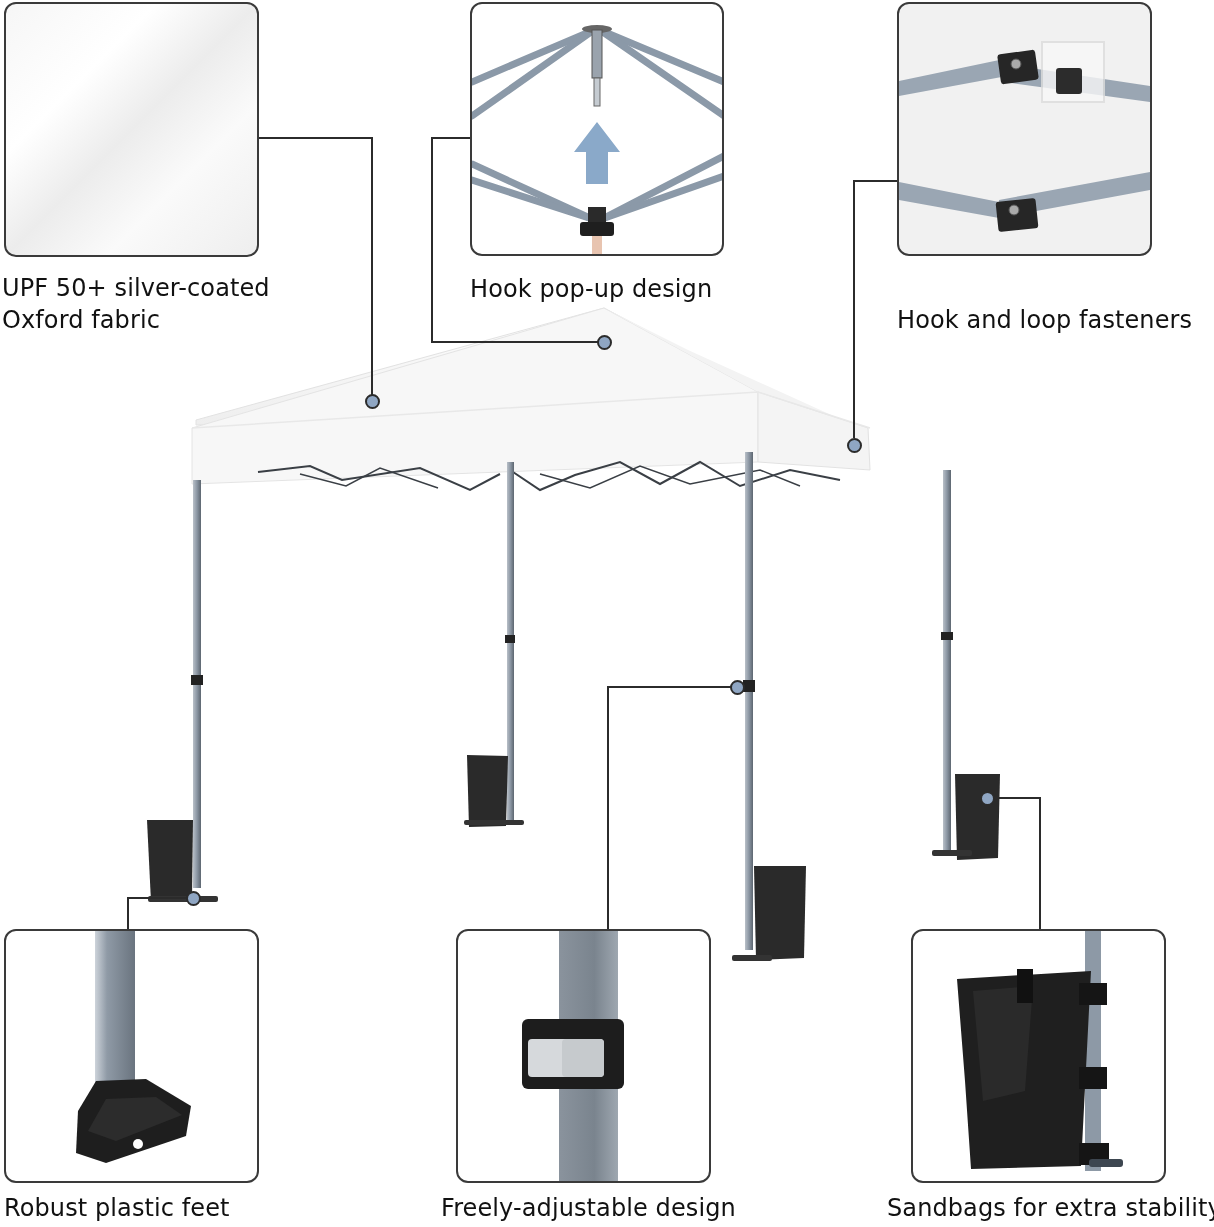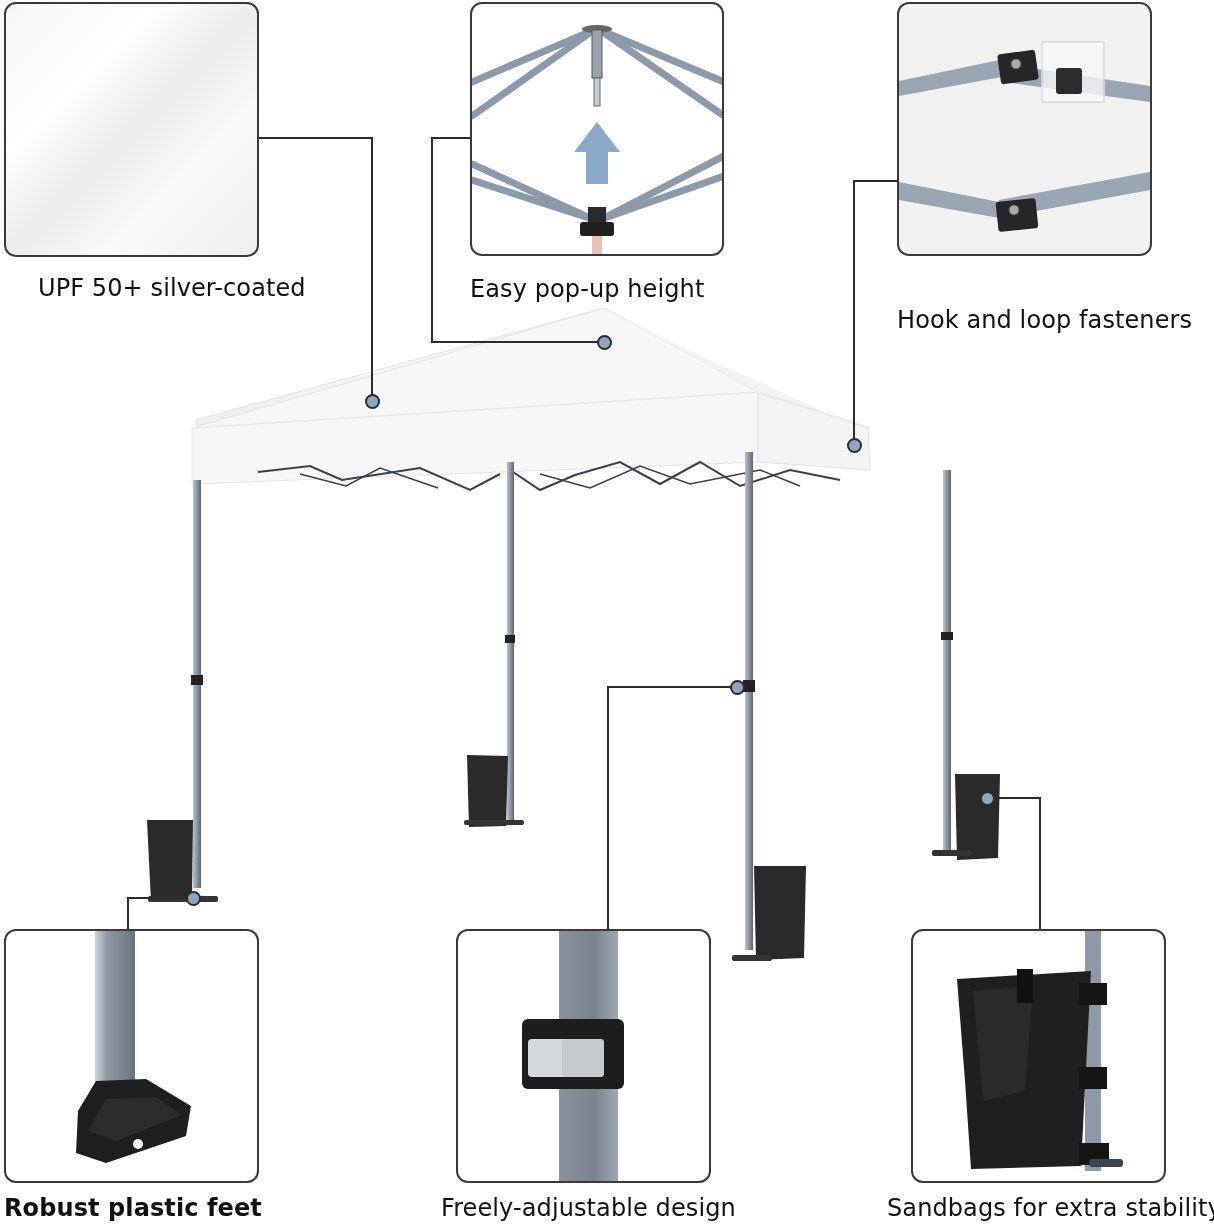--- a/index.html
+++ b/index.html
@@ -1,19 +1,19 @@
 <!DOCTYPE html>
 <html><head>
 <meta charset="utf-8">
 <style>
   html,body{margin:0;padding:0;background:#ffffff;}
   body{width:1214px;height:1227px;position:relative;overflow:hidden;font-family:"DejaVu Sans","Liberation Sans",sans-serif;color:#1a1a1a;}
   .panel{position:absolute;border:2px solid #3a3a3a;border-radius:12px;background:#fff;overflow:hidden;box-sizing:border-box;}
   .caption{position:absolute;font-size:24px;line-height:32px;color:#111;white-space:nowrap;letter-spacing:0.1px;}
-  .caption.multi{white-space:normal;margin-left:36px;}
+  .caption.multi{white-space:normal;}
   .leader{position:absolute;background:#2b2b2b;}
   .dot{position:absolute;width:11px;height:11px;border-radius:50%;background:#8fa6c3;border:2px solid #2b2b2b;box-sizing:content-box;}
   svg{display:block;}
   .scene{position:absolute;left:0;top:0;}
 </style>
 </head>
 <body>
 
 <svg class="scene" width="1214" height="1227" viewBox="0 0 1214 1227">
   <defs>
@@ -85,20 +85,21 @@
 
 <div class="leader" style="left:992px;top:797px;width:48px;height:2px;"></div>
 <div class="leader" style="left:1039px;top:797px;width:2px;height:132px;"></div>
 <div class="dot" style="left:980px;top:791px;"></div>
 
 <div class="panel" style="left:4px;top:2px;width:255px;height:255px;background:linear-gradient(135deg,#f6f6f6 0%,#ffffff 30%,#ececec 50%,#fafafa 70%,#eeeeee 100%);">
   <span style="position:absolute;inset:0;"></span>
 </div>
 <div class="caption multi" style="left:2px;top:272px;width:300px;">
   <div>UPF 50+ silver-coated</div>
+  <div>Oxford fabric</div>
 </div>
 
 <div class="panel" style="left:470px;top:2px;width:254px;height:254px;">
   <svg width="250" height="250" viewBox="0 0 250 250">
     <g stroke="#8b99a8" stroke-width="7" fill="none" stroke-linecap="round">
       <line x1="122" y1="26" x2="0" y2="78"></line>
       <line x1="122" y1="26" x2="0" y2="112"></line>
       <line x1="128" y1="26" x2="252" y2="78"></line>
       <line x1="128" y1="26" x2="252" y2="112"></line>
       <line x1="120" y1="215" x2="0" y2="160"></line>
@@ -110,21 +111,21 @@
     <rect x="120" y="26" width="10" height="48" fill="#9aa3ad" stroke="#555" stroke-width="1"></rect>
     <rect x="122" y="74" width="6" height="28" fill="#c5cbd1" stroke="#666" stroke-width="1"></rect>
     <g>
       <polygon points="125,118 148,148 136,148 136,180 114,180 114,148 102,148" fill="#8aa9c9"></polygon>
     </g>
     <rect x="116" y="203" width="18" height="16" fill="#2a2a2a"></rect>
     <rect x="108" y="218" width="34" height="14" rx="3" fill="#1f1f1f"></rect>
     <rect x="120" y="232" width="10" height="18" fill="#e8c4b0"></rect>
   </svg>
 </div>
-<div class="caption" style="left:470px;top:273px;">Easy pop-up height</div>
+<div class="caption" style="left:470px;top:273px;">Hook pop-up design</div>
 
 <div class="panel" style="left:897px;top:2px;width:255px;height:254px;background:#f1f1f1;">
   <svg width="251" height="250" viewBox="0 0 251 250">
     <polygon points="0,77 105,55 108,72 0,92" fill="#9aa6b3"></polygon>
     <polygon points="105,60 251,82 251,98 105,78" fill="#9aa6b3"></polygon>
     <polygon points="0,178 100,198 100,214 0,196" fill="#9aa6b3"></polygon>
     <polygon points="100,196 251,168 251,186 100,214" fill="#9aa6b3"></polygon>
     <rect x="143" y="38" width="62" height="60" fill="#f8f8f8" stroke="#ddd" stroke-width="2" opacity="0.8"></rect>
     <g>
       <rect x="100" y="48" width="38" height="30" rx="3" fill="#262626" transform="rotate(-8 119 63)"></rect>
@@ -147,21 +148,21 @@
       </linearGradient>
     </defs>
     <rect x="89" y="0" width="40" height="172" fill="url(#poleA)"></rect>
     <g>
       <path d="M90 150 L140 148 L185 175 L180 205 L100 232 L70 222 L72 180 Z" fill="#1e1e1e"></path>
       <path d="M100 168 L150 166 L176 184 L110 210 L82 200 Z" fill="#2c2c2c"></path>
       <circle cx="132" cy="213" r="5" fill="#fff"></circle>
     </g>
   </svg>
 </div>
-<div class="caption" style="left:4px;top:1192px;font-weight:bold;">Robust plastic feet</div>
+<div class="caption" style="left:4px;top:1192px;">Robust plastic feet</div>
 
 <div class="panel" style="left:456px;top:929px;width:255px;height:254px;">
   <svg width="251" height="250" viewBox="0 0 251 250">
     <defs>
       <linearGradient id="poleB" x1="0" y1="0" x2="1" y2="0">
         <stop offset="0" stop-color="#8a939d"></stop>
           <stop offset="0.6" stop-color="#7a848e"></stop>
           <stop offset="1" stop-color="#9ea7b0"></stop>
       </linearGradient>
     </defs>

